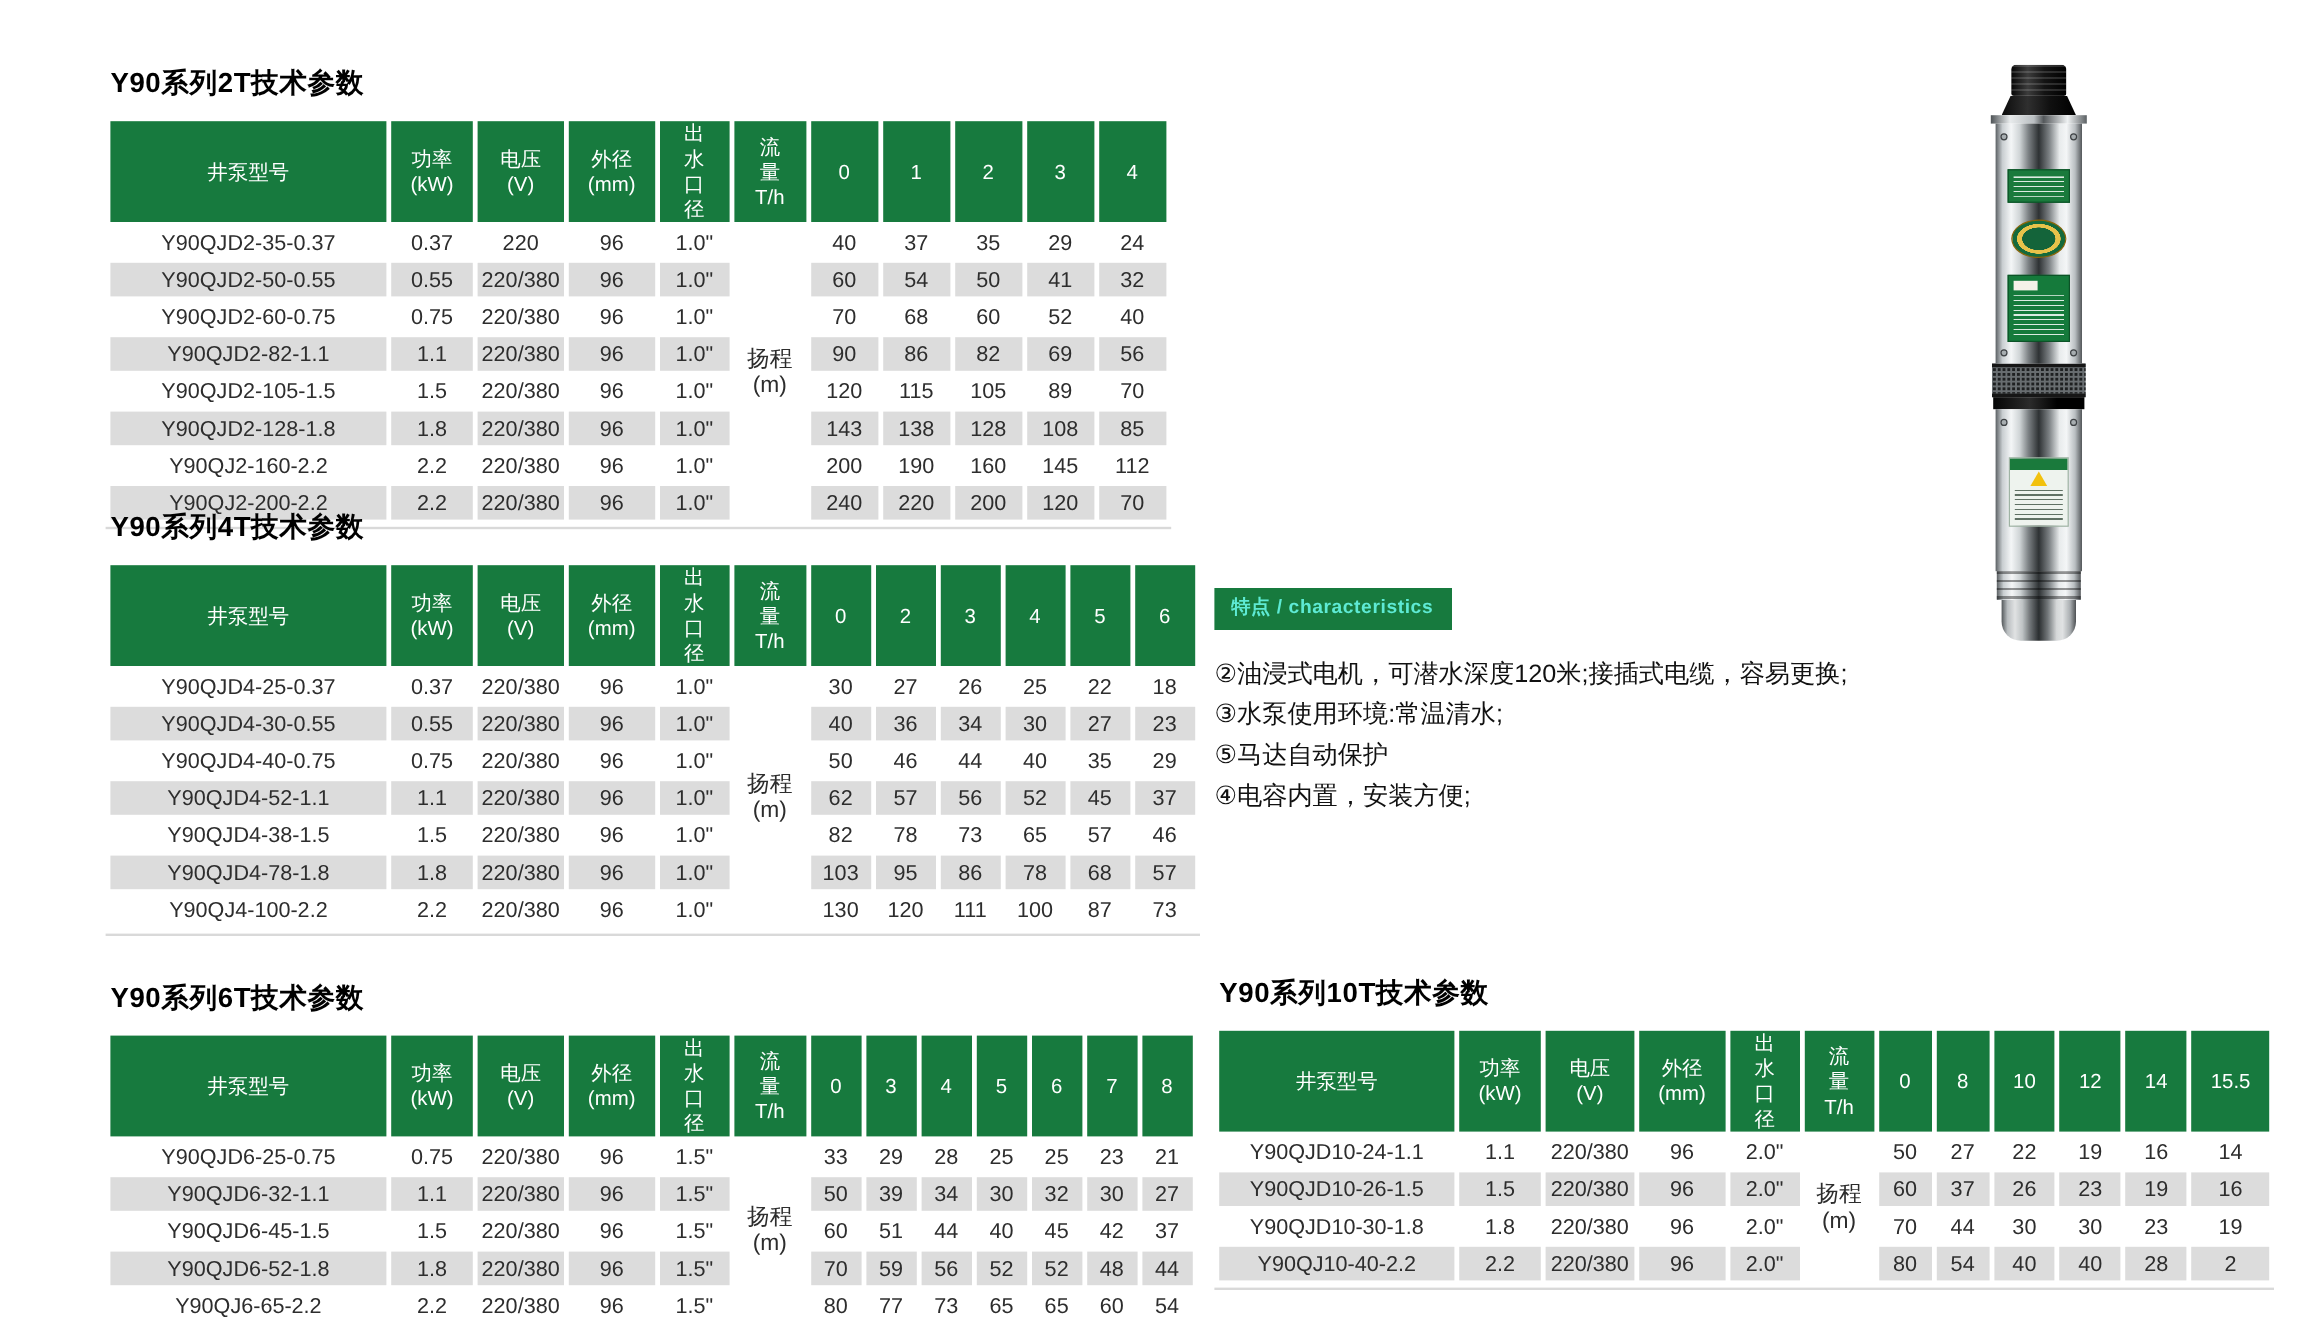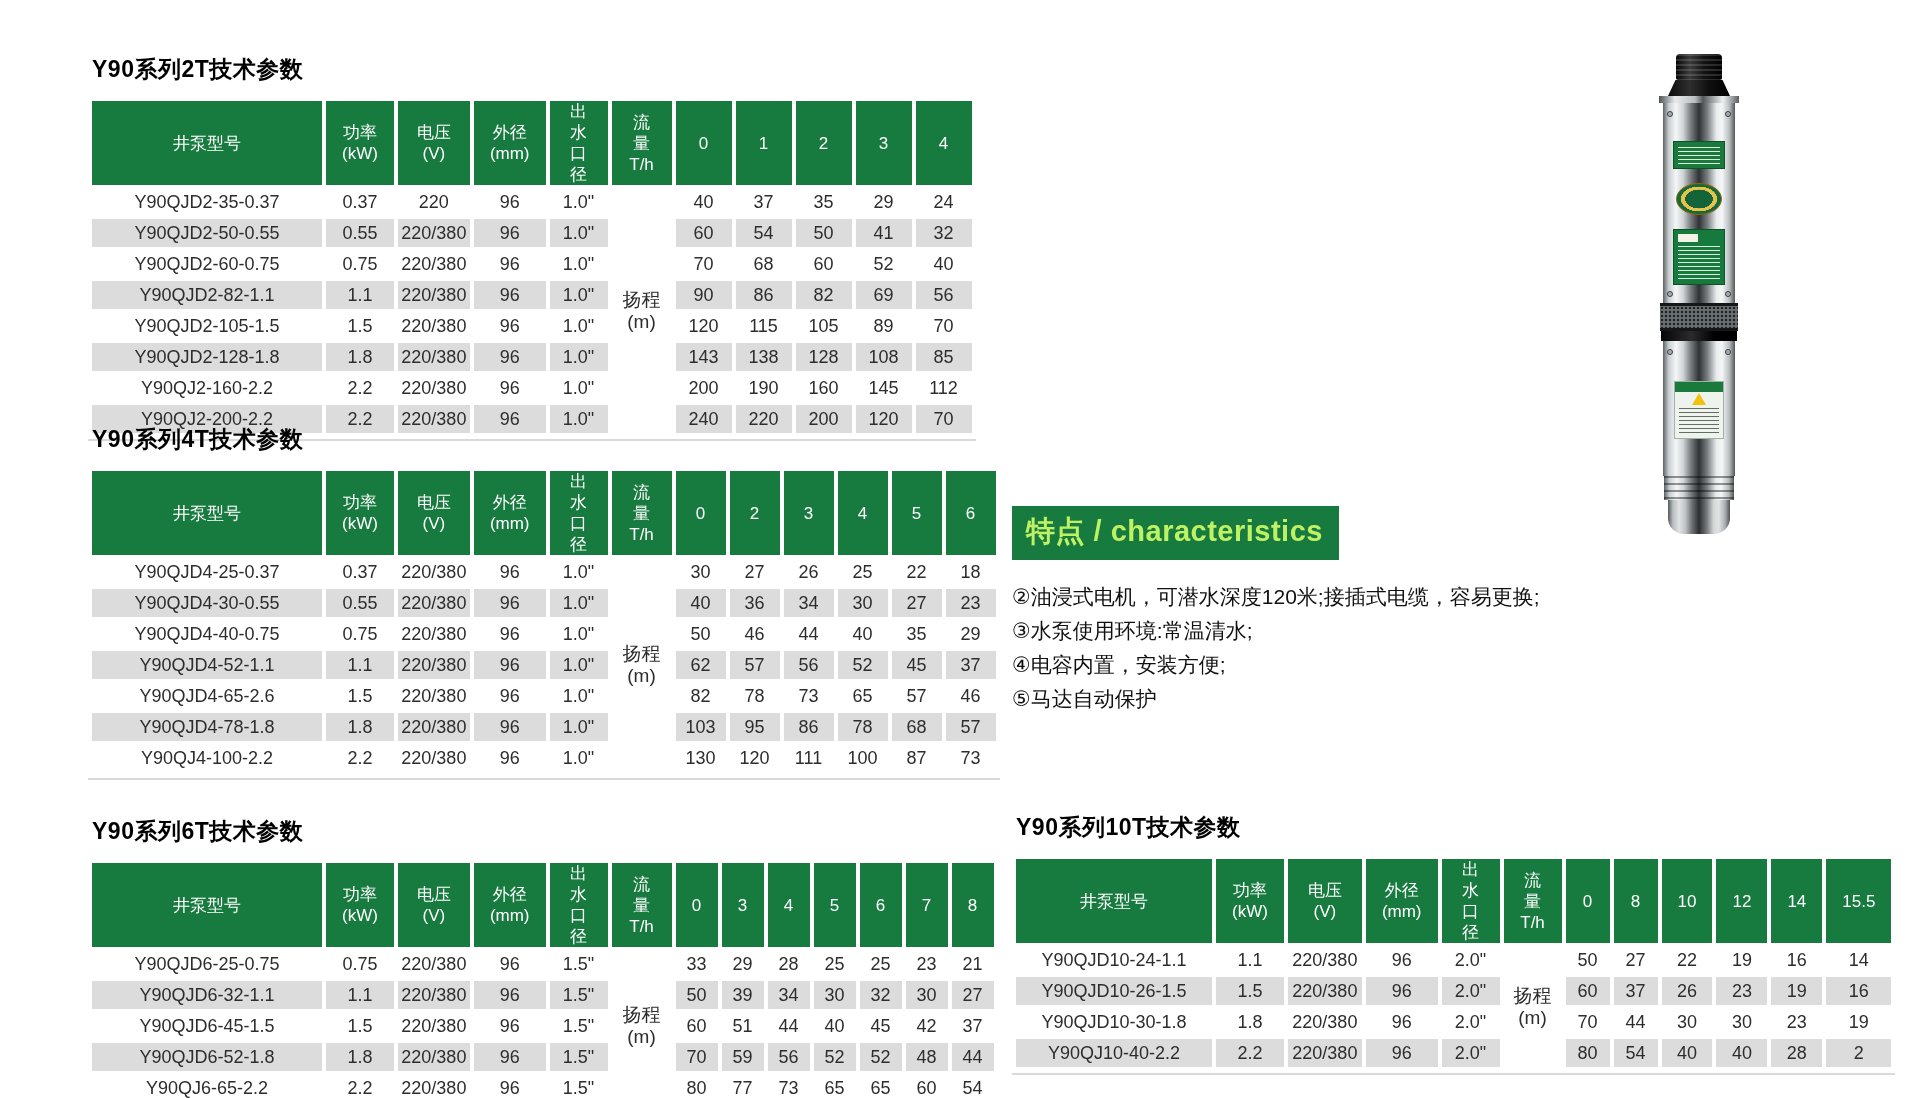--- a/index.html
+++ b/index.html
@@ -25,22 +25,22 @@
   }
   table.spec-table td {
     font-size:18px; color:#2d2d2d; text-align:center; vertical-align:middle;
     height:28px; padding:0 2px; white-space:nowrap;
   }
   table.spec-table tr.even td { background:#dcdcdc; }
   table.spec-table td.headlabel { background:#ffffff !important; font-size:19px; line-height:22px; white-space:pre-line; color:#2d2d2d; }
 
   
   .chars-banner {
-    display:inline-block; background:#177a3e; color:#bef264; font-weight:bold;
-    font-size:29px; padding:6px 16px 8px 14px; letter-spacing:0.5px;margin-top:16px;
+    display:inline-block; background:#177a3e; color:#5eead4; font-weight:bold;
+    font-size:16px; padding:6px 16px 8px 14px; letter-spacing:0.5px;
   }
   .chars-list { margin-top:20px; }
   .chars-list p { font-size:21px; line-height:34px; color:#111; white-space:nowrap; }
 
   
   .pump { width:86px; height:482px; }
   .pump, .pump div { pointer-events:none; }
   .pump-outlet-cap {
     width:46px; height:26px; margin:0 auto; border-radius:4px 4px 2px 2px;
     background:
@@ -341,21 +341,21 @@
           <td>96</td>
           <td>1.0"</td>
           <td>62</td>
           <td>57</td>
           <td>56</td>
           <td>52</td>
           <td>45</td>
           <td>37</td>
         </tr>
         <tr class="odd">
-          <td>Y90QJD4-65-2.6</td>
+          <td>Y90QJD4-38-1.5</td>
           <td>1.5</td>
           <td>220/380</td>
           <td>96</td>
           <td>1.0"</td>
           <td>82</td>
           <td>78</td>
           <td>73</td>
           <td>65</td>
           <td>57</td>
           <td>46</td>
@@ -602,22 +602,22 @@
         </tr>
       </tbody>
     </table>
 </section>
 
 <section class="abs" style="left:1012px; top:490px; width:640px;">
   <div class="chars-banner">特点 / characteristics</div>
   <div class="chars-list">
     <p>②油浸式电机，可潜水深度120米;接插式电缆，容易更换;</p>
     <p>③水泵使用环境:常温清水;</p>
+    <p>⑤马达自动保护</p>
     <p>④电容内置，安装方便;</p>
-    <p>⑤马达自动保护</p>
   </div>
 </section>
 
 <div class="abs pump" style="left:1656px; top:54px;">
   <div class="pump-outlet-cap"></div>
   <div class="pump-cap-shoulder"></div>
   <div class="pump-upper-flange"></div>
   <div class="pump-upper-body metal">
     <div class="bolt-icon" style="left:4px; top:8px;"></div>
     <div class="bolt-icon" style="right:4px; top:8px;"></div>

